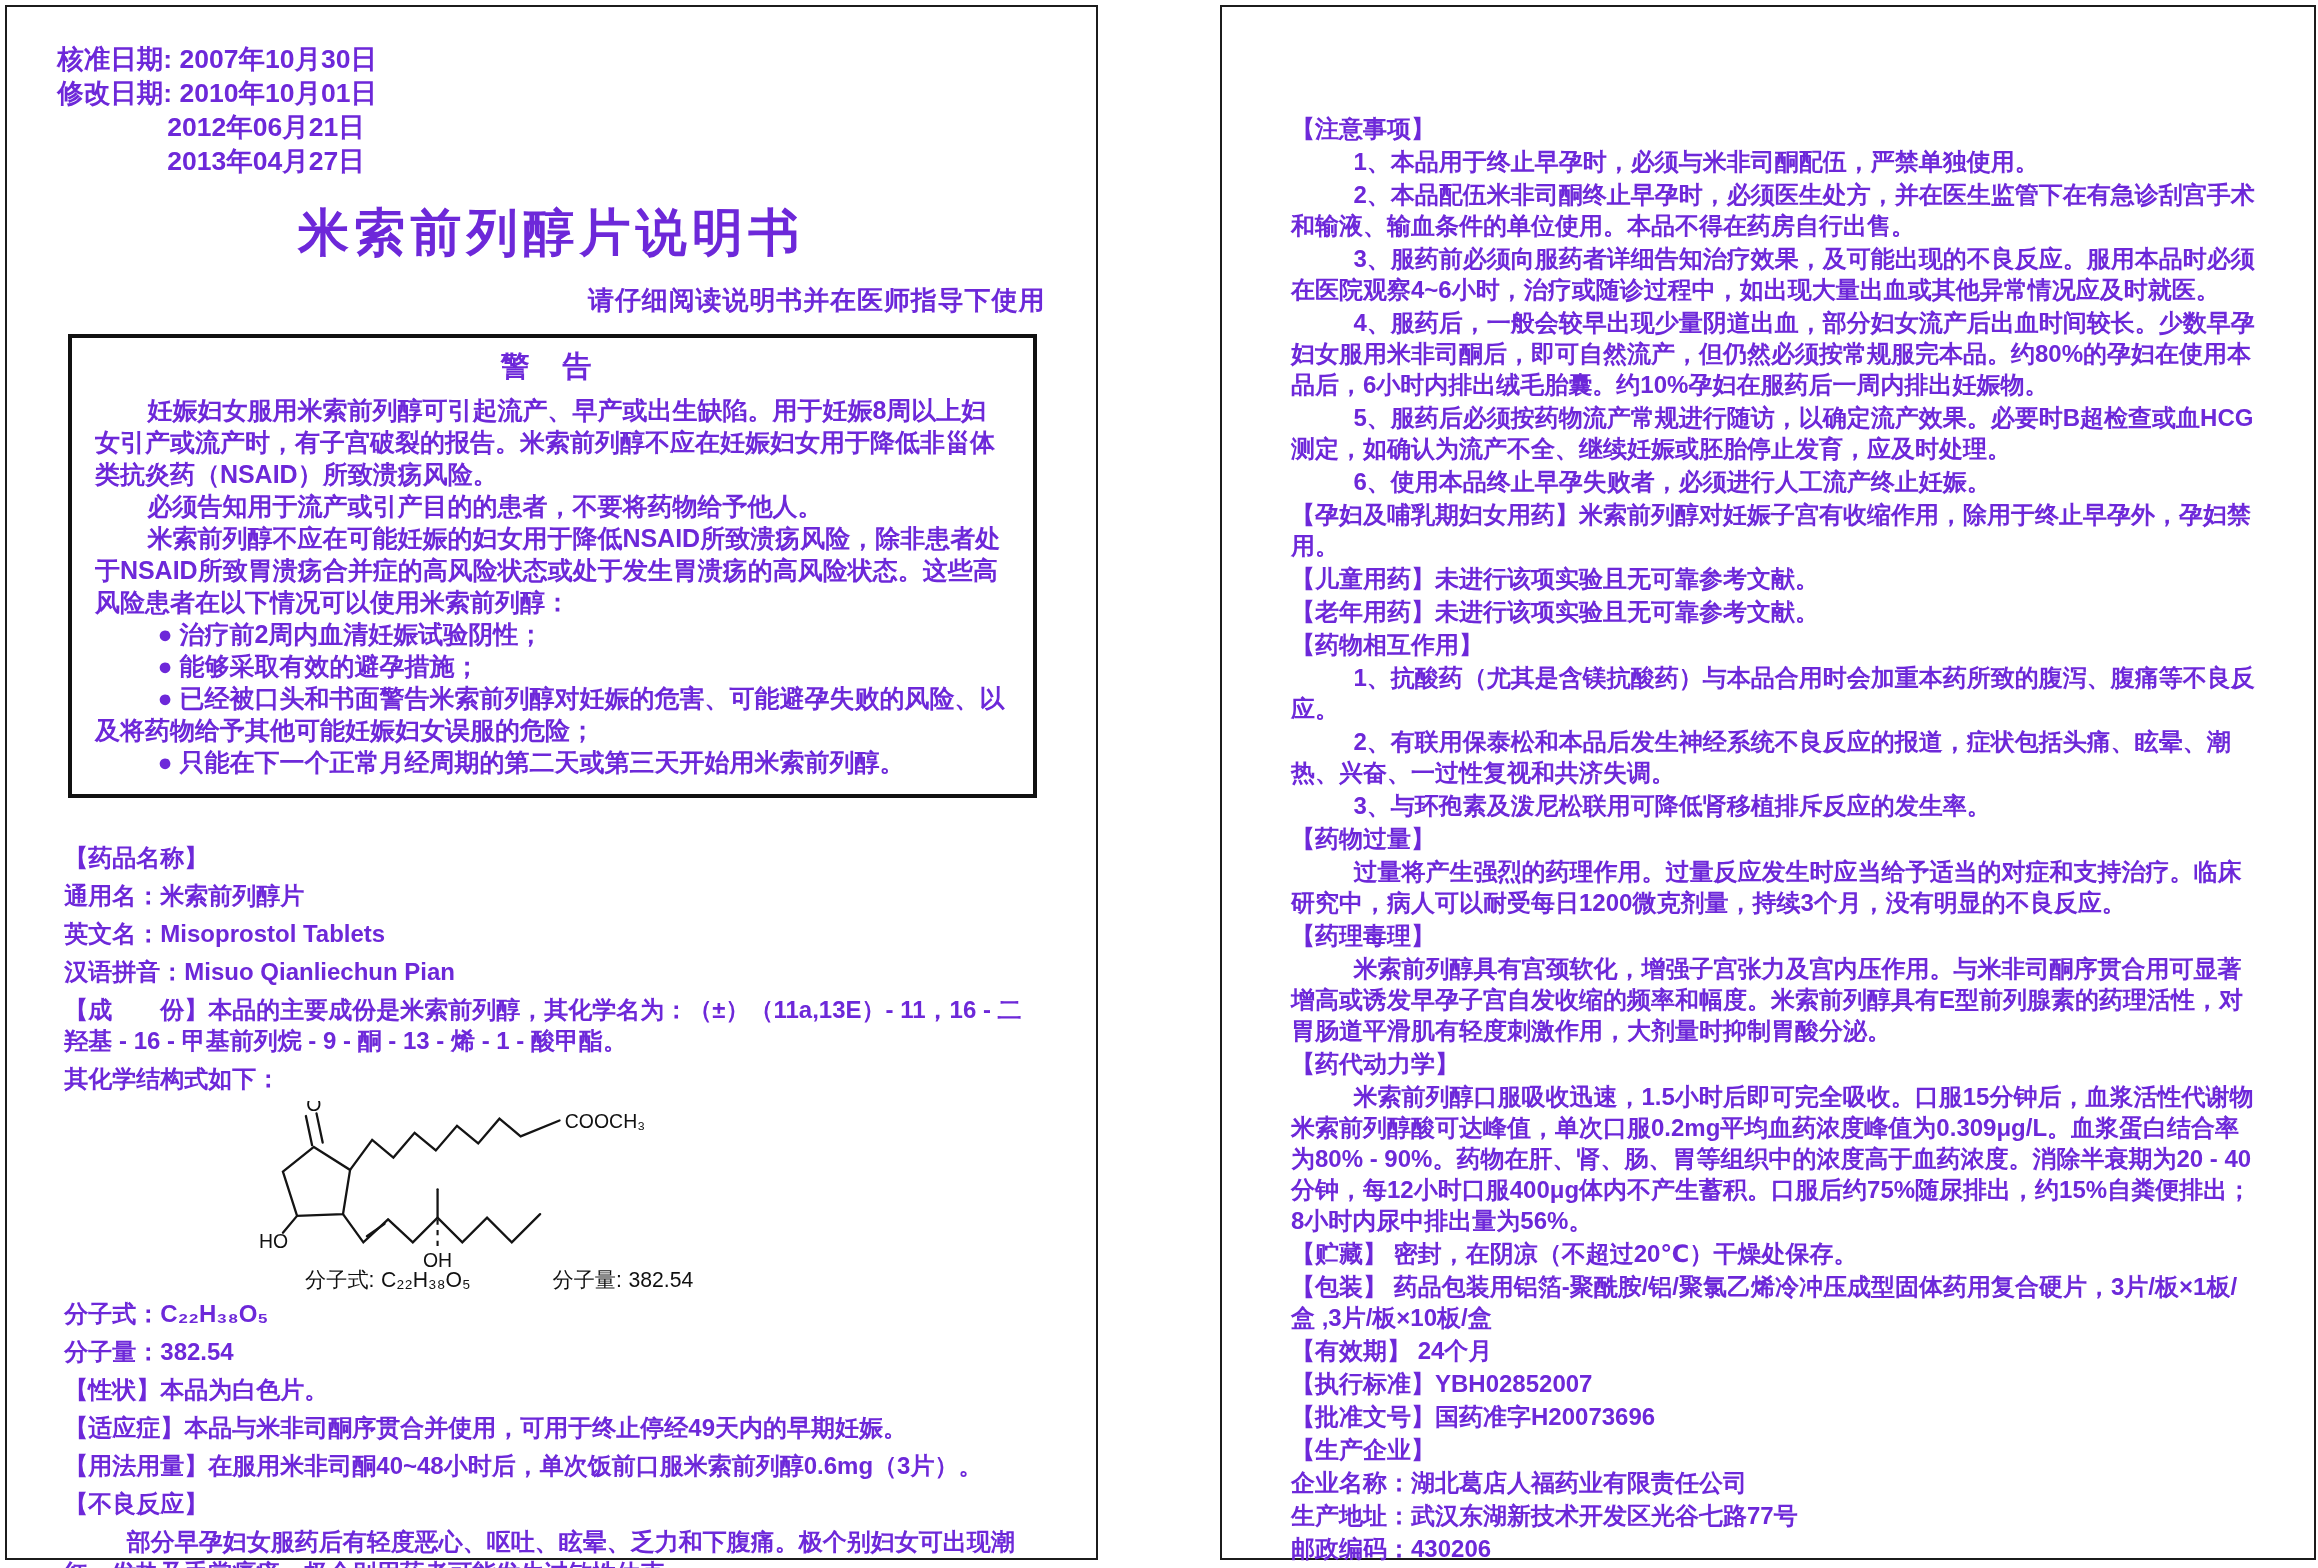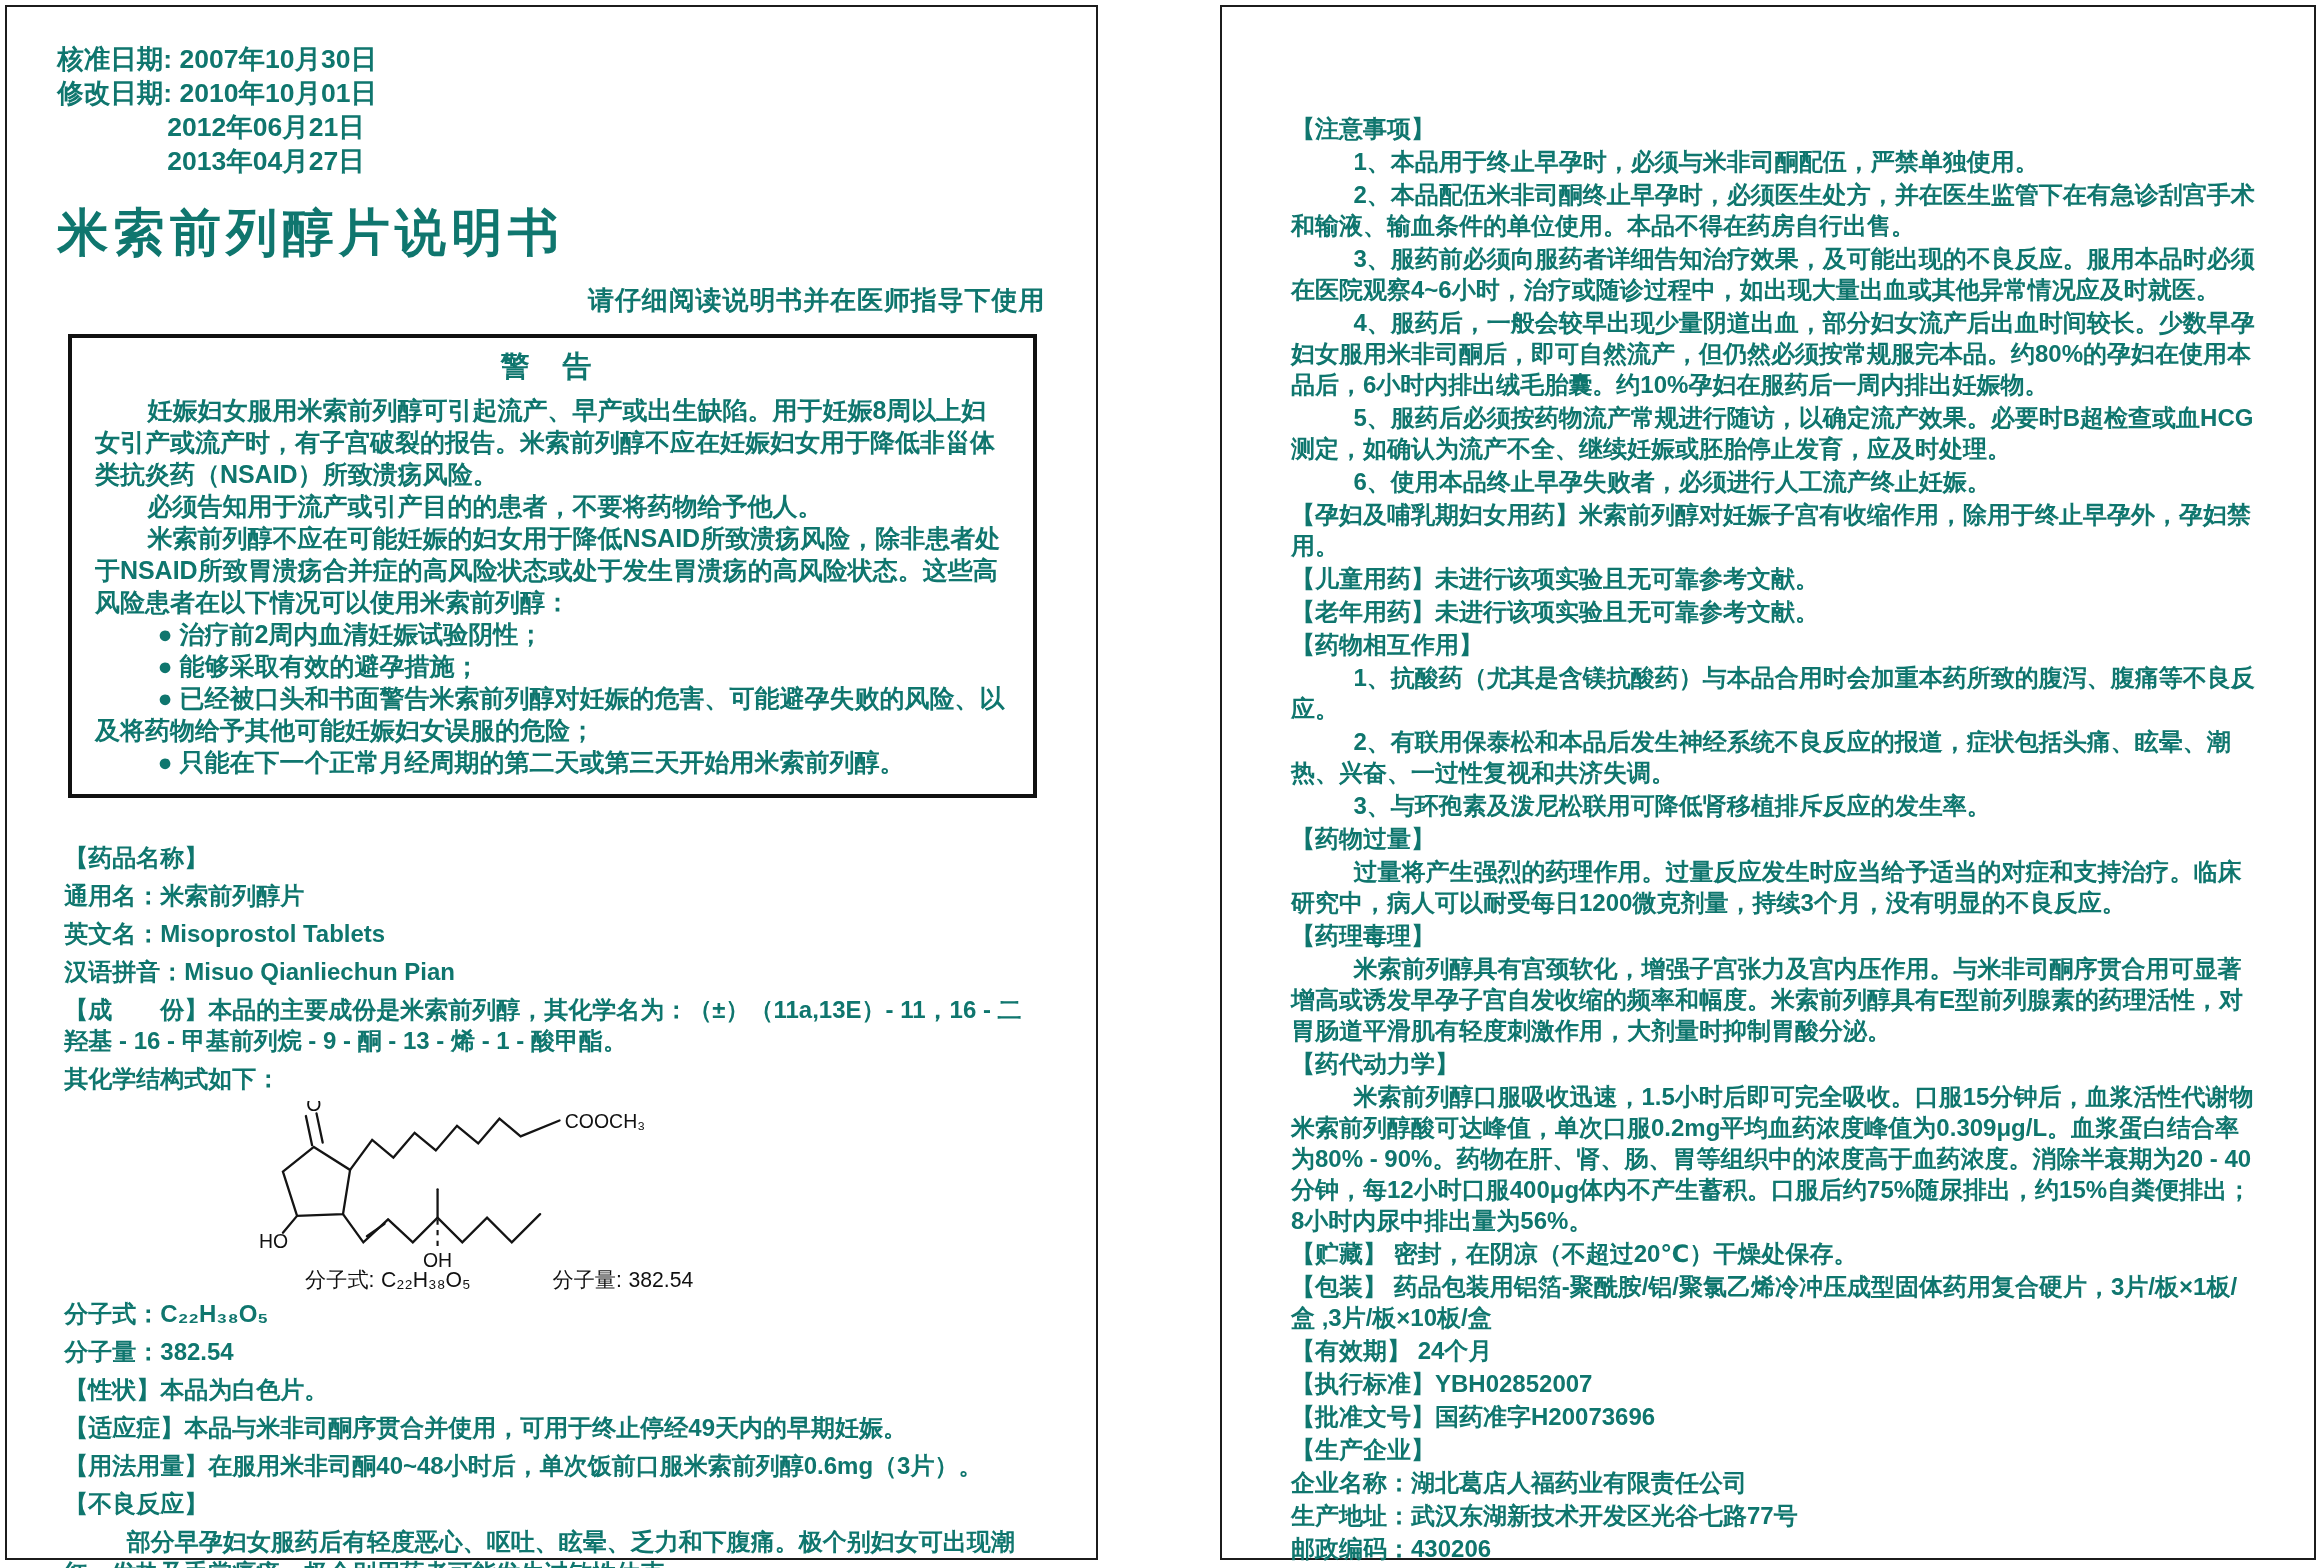--- a/index.html
+++ b/index.html
@@ -1,29 +1,29 @@
 <!DOCTYPE html>
 <html lang="zh" style="font-size:14px"><head>
 <meta charset="utf-8">
 <style>
   html,body{margin:0;padding:0;background:#fff;}
   #canvas{
     position:relative;width:2319px;height:1569px;background:#fff;overflow:hidden;
-    font-family:"Liberation Sans","DejaVu Sans",sans-serif;color:#0f766e;
+    font-family:"Liberation Sans","DejaVu Sans",sans-serif;color:#6d28d9;
   }
   .page{position:absolute;top:5.3px;height:1555px;background:#fff;border:2.7px solid #1c1c1c;box-sizing:border-box;}
   #page-left{left:5.3px;width:1093px;}
   #page-right{left:1220px;width:1096px;}
   .inner-left{padding:35px 51px 0 50px;}
   .inner-right{padding:104px 53px 0 67px;}
 
   
   .dates{font-size:26.5px;font-weight:700;line-height:34px;}
   .dates .d-ind{margin-left:110px;}
-  .doc-title{font-size:51px;font-weight:900;margin-top:21px;letter-spacing:5.3px;}
+  .doc-title{font-size:51px;font-weight:900;text-align:center;margin-top:21px;letter-spacing:5.3px;}
   .doc-subtitle{font-size:26px;font-weight:700;text-align:right;margin-top:15px;letter-spacing:0.9px;}
   .warnbox{border:4.4px solid #111;margin:16px 8.8px 0 10.6px;padding:7px 23px 16px 23px;}
   .warn-title{font-size:29px;font-weight:800;text-align:center;letter-spacing:12.4px;margin:1.8px 0 7px 0;}
   .warnbox p{margin:0;font-size:25px;font-weight:700;line-height:32px;}
   .w-ind{text-indent:2.1em;}
   .b-ind{text-indent:2.5em;}
   .bl{margin:7px;font-size:24px;font-weight:700;line-height:31px;}
   .sect{margin-top:44px;}
   .ind{text-indent:2.6em;}
   .ctd{margin-left:92px;}

